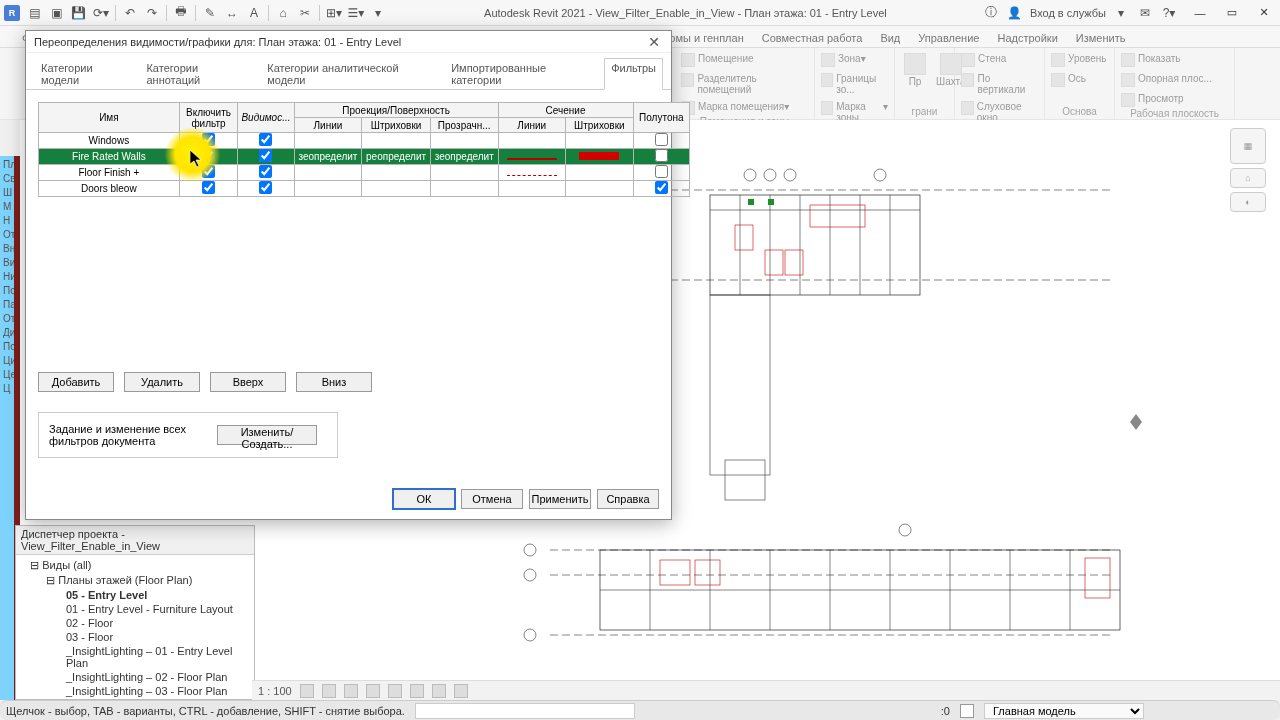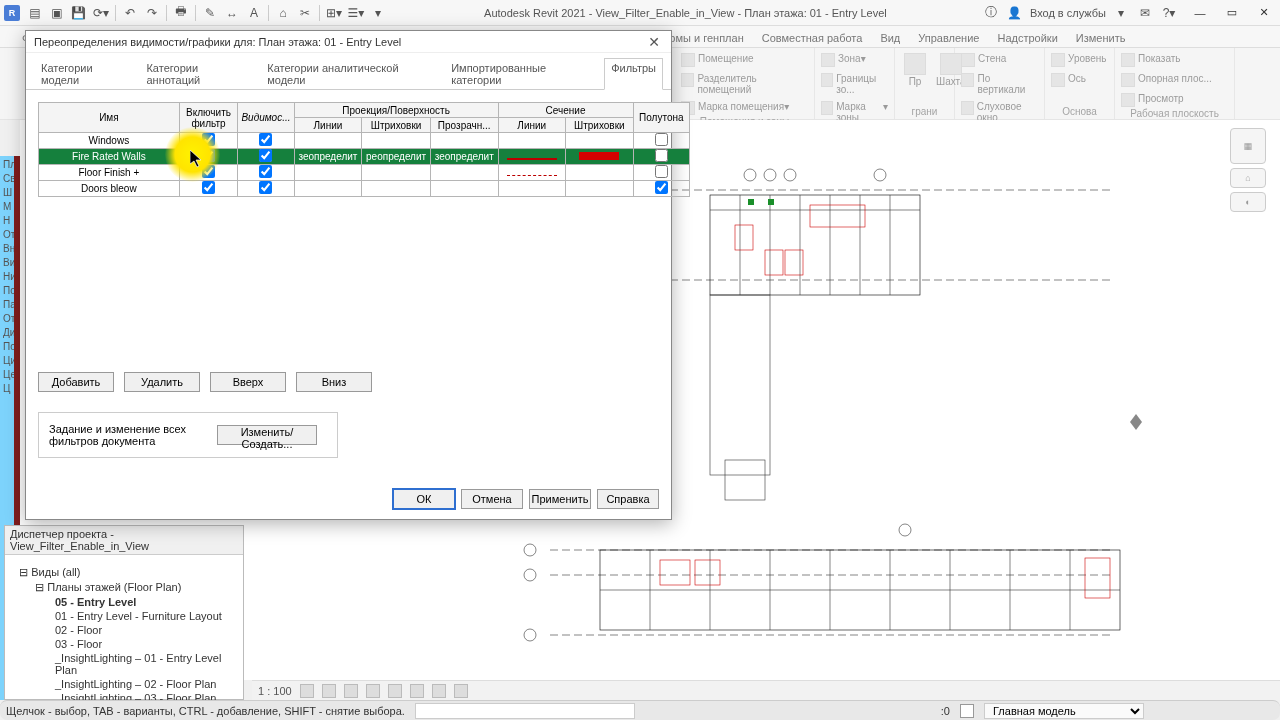--- a/index.html
+++ b/index.html
@@ -22,23 +22,23 @@
 .rp-item { display:flex; flex-direction:column; align-items:center; font-size:10px; color:#555; cursor:pointer; padding:1px 3px; }
 .rp-icon { width:22px; height:22px; background:#ddd; border:1px solid #ccc; margin-bottom:1px; }
 .rp-icon-sm { width:14px; height:14px; background:#ddd; border:1px solid #ccc; display:inline-block; margin-right:3px; }
 .rp-sm-row { display:flex; font-size:10px; color:#555; margin:1px 0; }
 .leftbar { position:absolute; left:0; top:120px; width:20px; bottom:20px; background:#7dd3fc; border-right:6px solid #7f1d1d; overflow:hidden;margin-top:36px; }
 .leftbar-text { font-size:10px; color:#555; writing-mode:horizontal-tb; padding:2px 3px; line-height:14px; white-space:pre; }
 .canvas { position:absolute; left:20px; right:0; top:120px; bottom:40px; background:#fff; }
 .plan-svg { position:absolute; left:490px; top:30px; }
 .nav-widget { position:absolute; top:8px; right:10px; width:40px; }
 .nav-box { width:36px; height:36px; border:1px solid #ccc; background:#f5f5f5; border-radius:4px; margin-bottom:4px; display:flex; align-items:center; justify-content:center; font-size:9px; color:#999; }
-.project-browser { position:absolute; left:4px; bottom:20px; width:240px; height:175px; background:#fff; border:1px solid #bbb; }
+.project-browser { position:absolute; left:15px; bottom:20px; width:240px; height:175px; background:#fff; border:1px solid #bbb; }
 .pb-title { background:#f0f0f0; border-bottom:1px solid #ccc; padding:2px 5px; font-size:11px; color:#333; }
-.pb-tree { padding:10px 2px; font-size:11px; color:#333; overflow:auto; height:155px; }
+.pb-tree { padding:3px 2px; font-size:11px; color:#333; overflow:auto; height:155px; }
 .pb-node { padding:1px 0 1px 12px; cursor:pointer; }
 .pb-node.l2 { padding-left:28px; }
 .pb-node.l3 { padding-left:48px; }
 .pb-node.bold { font-weight:bold; }
 .viewbar { position:absolute; left:252px; bottom:20px; right:0; height:20px; background:#f2f2f2; border-top:1px solid #ddd; display:flex; align-items:center; padding:0 6px; font-size:11px; color:#555; gap:8px; }
 .viewbar .icon { width:14px; height:14px; display:inline-block; background:#ddd; border:1px solid #bbb; }
 .statusbar { position:absolute; left:0; right:0; bottom:0; height:20px; background:#e8e8e8; border-top:1px solid #ccc; display:flex; align-items:center; padding:0 6px; font-size:11px; color:#333; gap:10px;border-radius:7px; }
 .status-input { border:1px solid #ccc; height:16px; width:220px; padding:0 4px; font-size:11px; background:#fff; }
 .status-select { border:1px solid #ccc; height:16px; width:160px; padding:0 4px; font-size:11px; background:#fafafa; }
 

